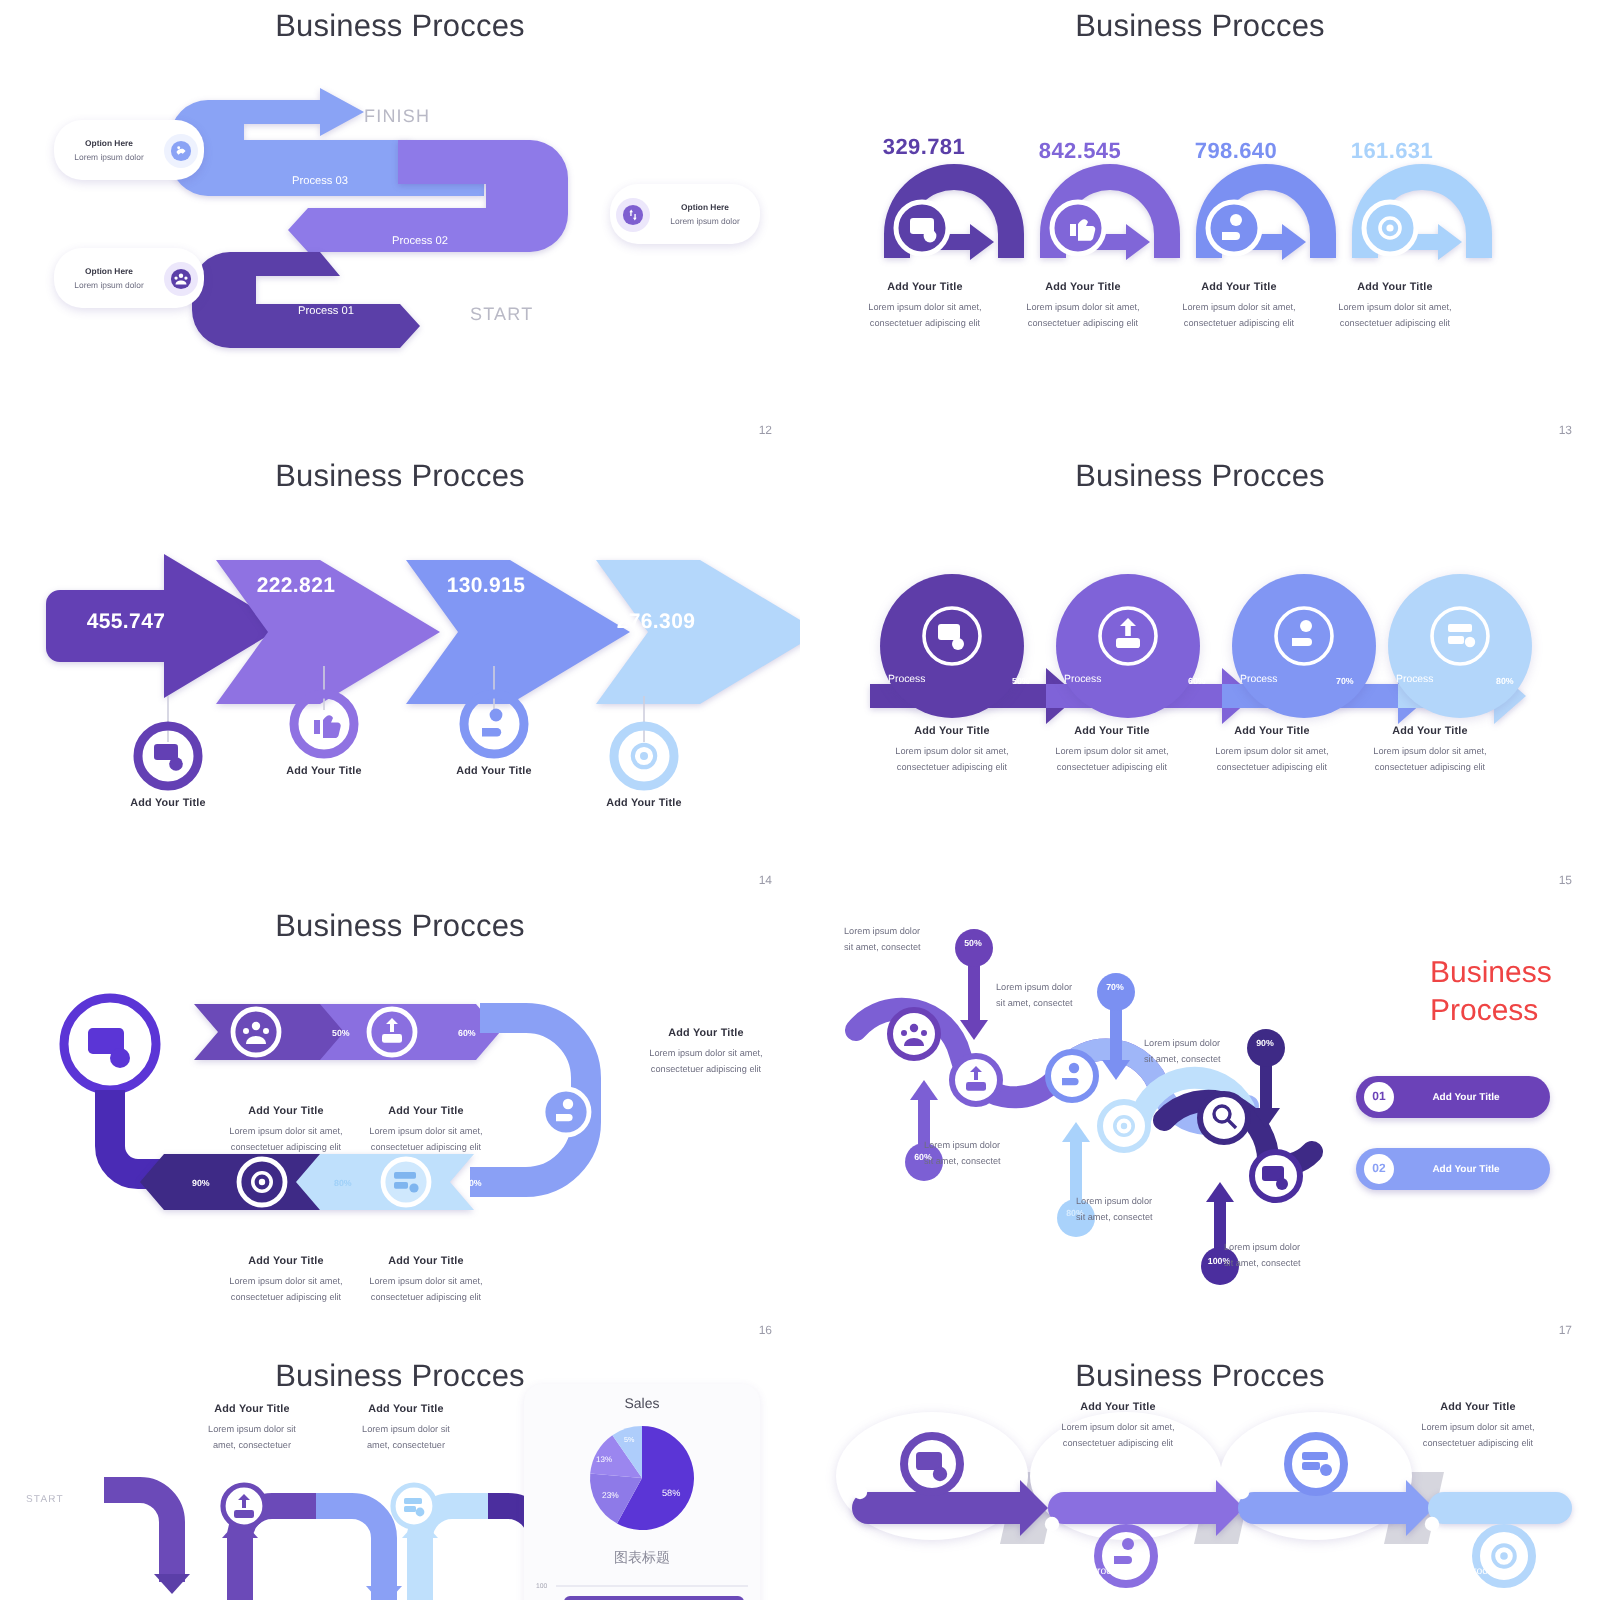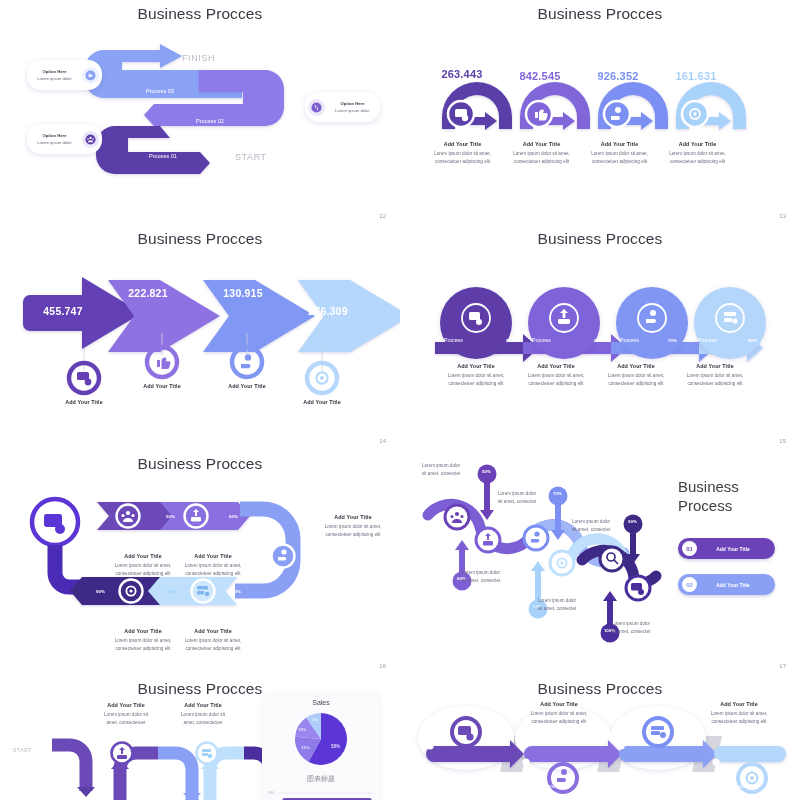--- a/index.html
+++ b/index.html
@@ -25,21 +25,21 @@
   .opt-pill { position:absolute; background:#fff; border-radius:14px; box-shadow:0 1.5px 5px rgba(90,70,160,.17);
               height:30px; display:flex; align-items:center; }
   .opt-pill .txt { flex:1; padding:0 4px; }
   .opt-pill .l1 { font-size:4.2px; font-weight:700; color:#3a3a48; text-align:center; }
   .opt-pill .l2 { font-size:4.2px; color:#6d6d80; text-align:center; margin-top:2px; }
   .opt-circ { width:17px;height:17px;border-radius:50%; display:flex;align-items:center;justify-content:center;
               flex:0 0 17px; }
   .stlabel { position:absolute; font-size:9px; color:#b9b9c6; letter-spacing:.6px; }
 
   
-  .bp-head { position:absolute; font-size:15px; line-height:1.25; color:#404040; }
+  .bp-head { position:absolute; font-size:15px; line-height:1.25; color:#ef4444;margin-left:37px; }
   .bp-btn { position:absolute; height:21px; width:97px; border-radius:11px; display:flex; align-items:center;
             box-shadow:0 1.5px 3px rgba(80,60,150,.25); }
   .bp-btn .idx { width:15px;height:15px;border-radius:50%;background:#fff; margin-left:4px;
                  display:flex;align-items:center;justify-content:center; font-size:6px; font-weight:700; }
   .bp-btn .lab { flex:1; text-align:center; color:#fff; font-size:5px; font-weight:700; padding-right:6px; }
 
   
   .card { position:absolute; background:#fbfbfd; border-radius:9px; box-shadow:0 1px 4px rgba(90,70,160,.10); }
   .card-t { text-align:center; font-size:7px; color:#4a4a58; }
   .cn-t { text-align:center; font-size:7px; color:#8b8b9a; }
@@ -160,23 +160,23 @@
           <circle cx="65" cy="86" r="3.2"></circle>
         <path d="M135 80h3v6h-3z"></path>
           <path d="M139 80c2-3 4-3 5-1l-1 2h3a1.6 1.6 0 0 1 1.6 2l-1 4a2 2 0 0 1-2 1.4h-5.6z"></path>
         <path d="M211 84h7a2 2 0 0 1 0 4h-7z"></path>
           <circle cx="218" cy="78" r="3"></circle>
         <circle cx="295" cy="82" r="5" fill="none" stroke="#fff" stroke-width="1.8"></circle>
           <circle cx="295" cy="82" r="1.8"></circle>
       </g>
     </svg>
 
-    <div class="num-lbl" style="position:absolute;left:28px;top:68px;width:68px;text-align:center;font-size:11px;color:#5b3fa8">263.443</div>
+    <div class="num-lbl" style="position:absolute;left:28px;top:68px;width:68px;text-align:center;font-size:11px;color:#5b3fa8">329.781</div>
     <div class="num-lbl" style="position:absolute;left:106px;top:70px;width:68px;text-align:center;font-size:11px;color:#8066d8">842.545</div>
-    <div class="num-lbl" style="position:absolute;left:184px;top:70px;width:68px;text-align:center;font-size:11px;color:#7b90f2">926.352</div>
+    <div class="num-lbl" style="position:absolute;left:184px;top:70px;width:68px;text-align:center;font-size:11px;color:#7b90f2">798.640</div>
     <div class="num-lbl" style="position:absolute;left:262px;top:70px;width:68px;text-align:center;font-size:11px;color:#a9d2fb">161.631</div>
 
     <div style="position:absolute;left:20px;top:141px;width:85px">
       <div class="ttl">Add Your Title</div>
       <div class="body-txt" style="margin-top:3px">Lorem ipsum dolor sit amet,</div>
       <div class="body-txt">consectetuer adipiscing elit</div>
     </div>
     <div style="position:absolute;left:99px;top:141px;width:85px">
       <div class="ttl">Add Your Title</div>
       <div class="body-txt" style="margin-top:3px">Lorem ipsum dolor sit amet,</div>

